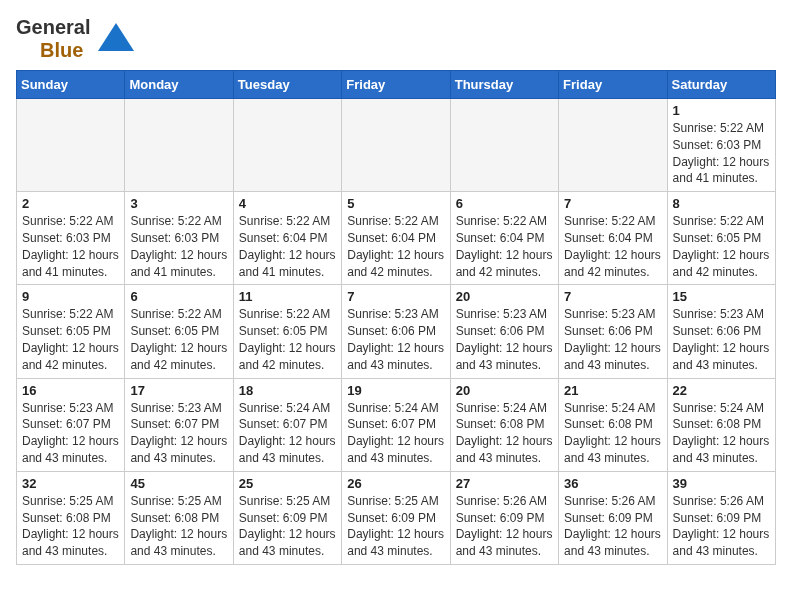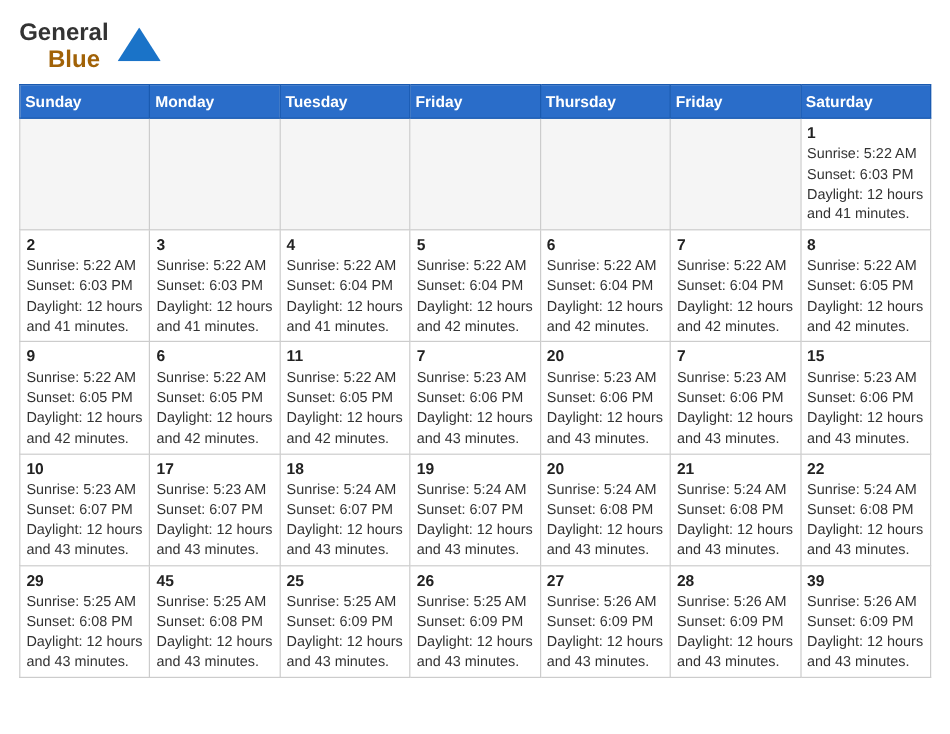--- a/index.html
+++ b/index.html
@@ -176,21 +176,21 @@
             <span class="day-number">7</span>
             <div class="day-info">Sunrise: 5:23 AM<br>Sunset: 6:06 PM<br>Daylight: 12 hours and 43 minutes.</div>
           </td>
           <td>
             <span class="day-number">15</span>
             <div class="day-info">Sunrise: 5:23 AM<br>Sunset: 6:06 PM<br>Daylight: 12 hours and 43 minutes.</div>
           </td>
         </tr>
         <tr>
           <td>
-            <span class="day-number">10</span>
+            <span class="day-number">16</span>
             <div class="day-info">Sunrise: 5:23 AM<br>Sunset: 6:07 PM<br>Daylight: 12 hours and 43 minutes.</div>
           </td>
           <td>
             <span class="day-number">17</span>
             <div class="day-info">Sunrise: 5:23 AM<br>Sunset: 6:07 PM<br>Daylight: 12 hours and 43 minutes.</div>
           </td>
           <td>
             <span class="day-number">18</span>
             <div class="day-info">Sunrise: 5:24 AM<br>Sunset: 6:07 PM<br>Daylight: 12 hours and 43 minutes.</div>
           </td>
@@ -206,41 +206,41 @@
             <span class="day-number">21</span>
             <div class="day-info">Sunrise: 5:24 AM<br>Sunset: 6:08 PM<br>Daylight: 12 hours and 43 minutes.</div>
           </td>
           <td>
             <span class="day-number">22</span>
             <div class="day-info">Sunrise: 5:24 AM<br>Sunset: 6:08 PM<br>Daylight: 12 hours and 43 minutes.</div>
           </td>
         </tr>
         <tr>
           <td>
-            <span class="day-number">29</span>
+            <span class="day-number">32</span>
             <div class="day-info">Sunrise: 5:25 AM<br>Sunset: 6:08 PM<br>Daylight: 12 hours and 43 minutes.</div>
           </td>
           <td>
             <span class="day-number">45</span>
             <div class="day-info">Sunrise: 5:25 AM<br>Sunset: 6:08 PM<br>Daylight: 12 hours and 43 minutes.</div>
           </td>
           <td>
             <span class="day-number">25</span>
             <div class="day-info">Sunrise: 5:25 AM<br>Sunset: 6:09 PM<br>Daylight: 12 hours and 43 minutes.</div>
           </td>
           <td>
             <span class="day-number">26</span>
             <div class="day-info">Sunrise: 5:25 AM<br>Sunset: 6:09 PM<br>Daylight: 12 hours and 43 minutes.</div>
           </td>
           <td>
             <span class="day-number">27</span>
             <div class="day-info">Sunrise: 5:26 AM<br>Sunset: 6:09 PM<br>Daylight: 12 hours and 43 minutes.</div>
           </td>
           <td>
-            <span class="day-number">28</span>
+            <span class="day-number">36</span>
             <div class="day-info">Sunrise: 5:26 AM<br>Sunset: 6:09 PM<br>Daylight: 12 hours and 43 minutes.</div>
           </td>
           <td>
             <span class="day-number">39</span>
             <div class="day-info">Sunrise: 5:26 AM<br>Sunset: 6:09 PM<br>Daylight: 12 hours and 43 minutes.</div>
           </td>
         </tr>
       </tbody>
   </table>
 </div>

